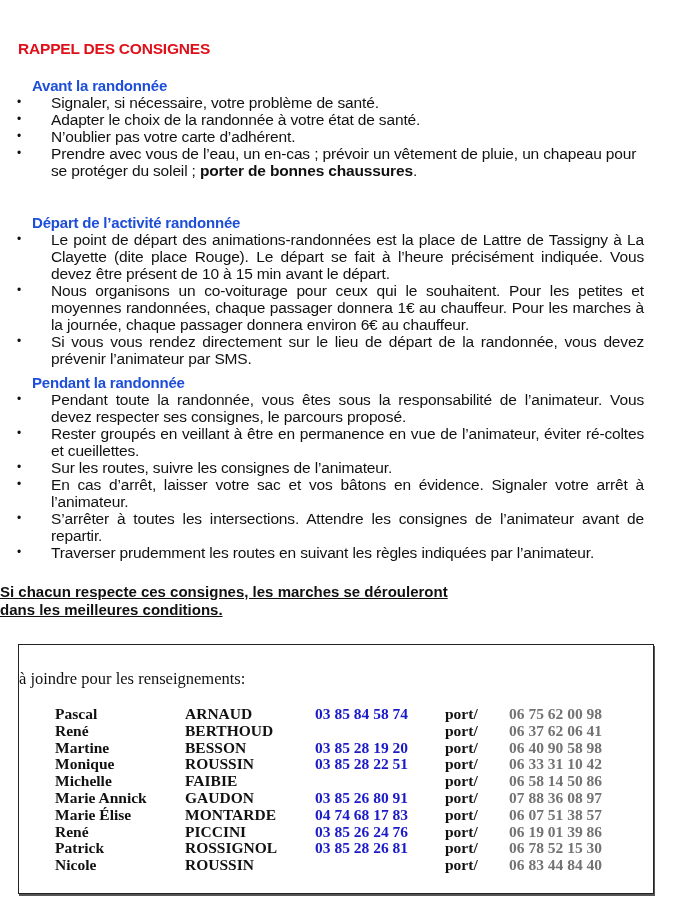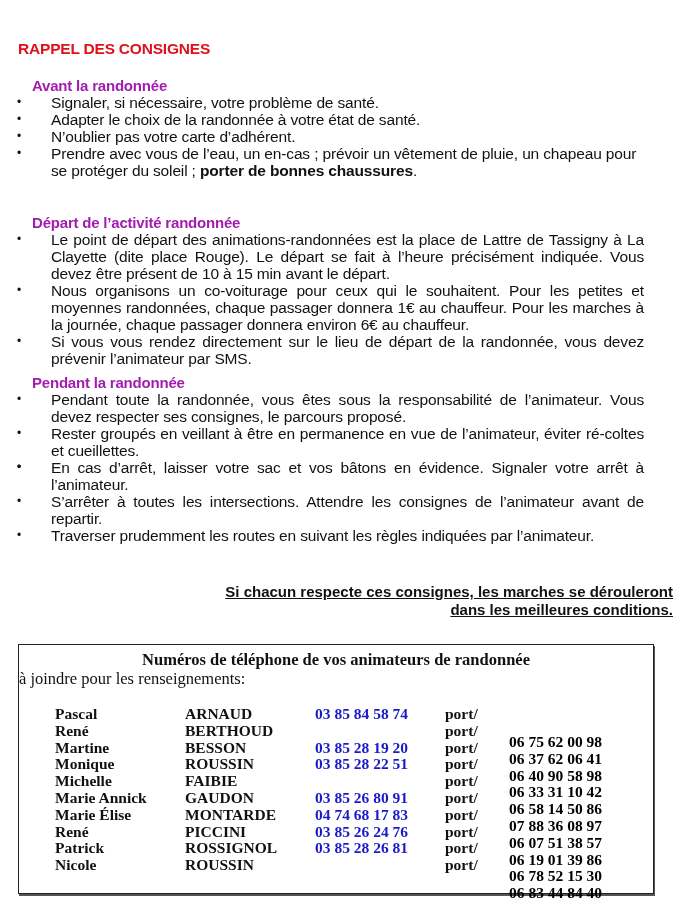--- a/index.html
+++ b/index.html
@@ -1,44 +1,44 @@
 <!DOCTYPE html>
 <html><head>
 <meta charset="utf-8">
 <style>
   html, body { margin: 0; padding: 0; background: #ffffff; }
   body { width: 673px; height: 922px; position: relative; overflow: hidden;
          font-family: "Liberation Sans", sans-serif; color: #111; }
   .main-title { position: absolute; left: 18px; top: 40px; margin: 0;
                 font-size: 15.5px; font-weight: bold; color: #e0101a; letter-spacing: -0.2px; }
   .section { position: absolute; left: 0; width: 673px; }
-  .section h2 { margin: 0 0 0 32px; font-size: 15px; font-weight: bold; color: #a21caf;
+  .section h2 { margin: 0 0 0 32px; font-size: 15px; font-weight: bold; color: #1d4ed8;
                 line-height: 17px; letter-spacing: -0.2px; }
   ul.rules { list-style: none; margin: 0; padding: 0; }
   ul.rules li { position: relative; padding-left: 51px; padding-right: 29px;
                 font-size: 15.5px; line-height: 17px; text-align: justify; letter-spacing: -0.15px; }
   ul.rules li .bullet { position: absolute; left: 17px; top: 0; font-size: 12px; }
   ul.rules li b { font-weight: bold; }
-  .conclusion { position: absolute; left: 0; top: 583px; width: 673px; text-align: right;
+  .conclusion { position: absolute; left: 0; top: 583px; width: 673px; text-align: left;
                 font-size: 15px; font-weight: bold; line-height: 18px; text-decoration: underline; }
   .contact-box { position: absolute; left: 18px; top: 644px; width: 636px; height: 250px;
                  border: 1px solid #222; box-shadow: 1px 2px 0 #555; box-sizing: border-box;
                  font-family: "Liberation Serif", serif; }
   .box-title { position: absolute; left: 0; width: 100%; top: 6px; text-align: center;
                font-size: 16.5px; font-weight: bold; line-height: 18px; }
   .box-subtitle { position: absolute; left: 0; width: 100%; top: 25px; text-align: left;
                   font-size: 16.5px; line-height: 18px; }
   .contacts { position: absolute; left: 36px; top: 61px; }
   .contact-row { position: relative; height: 16.8px; font-size: 15.5px; font-weight: bold; line-height: 16.8px; }
   .contact-row span { position: absolute; white-space: nowrap; }
   .c-first { left: 0; }
   .c-last { left: 130px; font-family: Liberation Serif, serif; }
   .c-fixed { left: 260px; color: #1a1ac8; }
   .c-port { left: 390px; }
-  .c-mobile { left: 454px; color: #000000; margin-top: 28px; }
+  .c-mobile { left: 454px; color: #737373; }
 </style>
 </head>
 <body>
 
 <h1 class="main-title">RAPPEL DES CONSIGNES</h1>
 
 <div class="section" style="top:77px;">
   <h2>Avant la randonnée</h2>
   <ul class="rules">
     <li><span class="bullet">•</span><span>Signaler, si nécessaire, votre problème de santé.</span></li>
@@ -55,34 +55,33 @@
     <li><span class="bullet">•</span><span>Nous organisons un co-voiturage pour ceux qui le souhaitent. Pour les petites et moyennes randonnées, chaque passager donnera 1€ au chauffeur. Pour les marches à la journée, chaque passager donnera environ 6€ au chauffeur.</span></li>
     <li><span class="bullet">•</span><span>Si vous vous rendez directement sur le lieu de départ de la randonnée, vous devez prévenir l’animateur par SMS.</span></li>
   </ul>
 </div>
 
 <div class="section" style="top:374px;">
   <h2>Pendant la randonnée</h2>
   <ul class="rules">
     <li><span class="bullet">•</span><span>Pendant toute la randonnée, vous êtes sous la responsabilité de l’animateur. Vous devez respecter ses consignes, le parcours proposé.</span></li>
     <li><span class="bullet">•</span><span>Rester groupés en veillant à être en permanence en vue de l’animateur, éviter ré-coltes et cueillettes.</span></li>
-    <li><span class="bullet">•</span></li>
+    <li><span class="bullet">•</span><span>Sur les routes, suivre les consignes de l’animateur.</span></li>
     <li><span class="bullet">•</span><span>En cas d’arrêt, laisser votre sac et vos bâtons en évidence. Signaler votre arrêt à l’animateur.</span></li>
     <li><span class="bullet">•</span><span>S’arrêter à toutes les intersections. Attendre les consignes de l’animateur avant de repartir.</span></li>
     <li><span class="bullet">•</span><span>Traverser prudemment les routes en suivant les règles indiquées par l’animateur.</span></li>
   </ul>
 </div>
 
 <div class="conclusion">
   <div>Si chacun respecte ces consignes, les marches se dérouleront</div>
   <div>dans les meilleures conditions.</div>
 </div>
 
 <div class="contact-box">
-  <div class="box-title">Numéros de téléphone de vos animateurs de randonnée</div>
   <div class="box-subtitle">à joindre pour les renseignements:</div>
   <div class="contacts" id="contacts">
       <div class="contact-row">
         <span class="c-first">Pascal</span>
         <span class="c-last">ARNAUD</span>
         <span class="c-fixed">03 85 84 58 74</span>
         <span class="c-port">port/</span>
         <span class="c-mobile">06 75 62 00 98</span>
       </div>
       <div class="contact-row">

